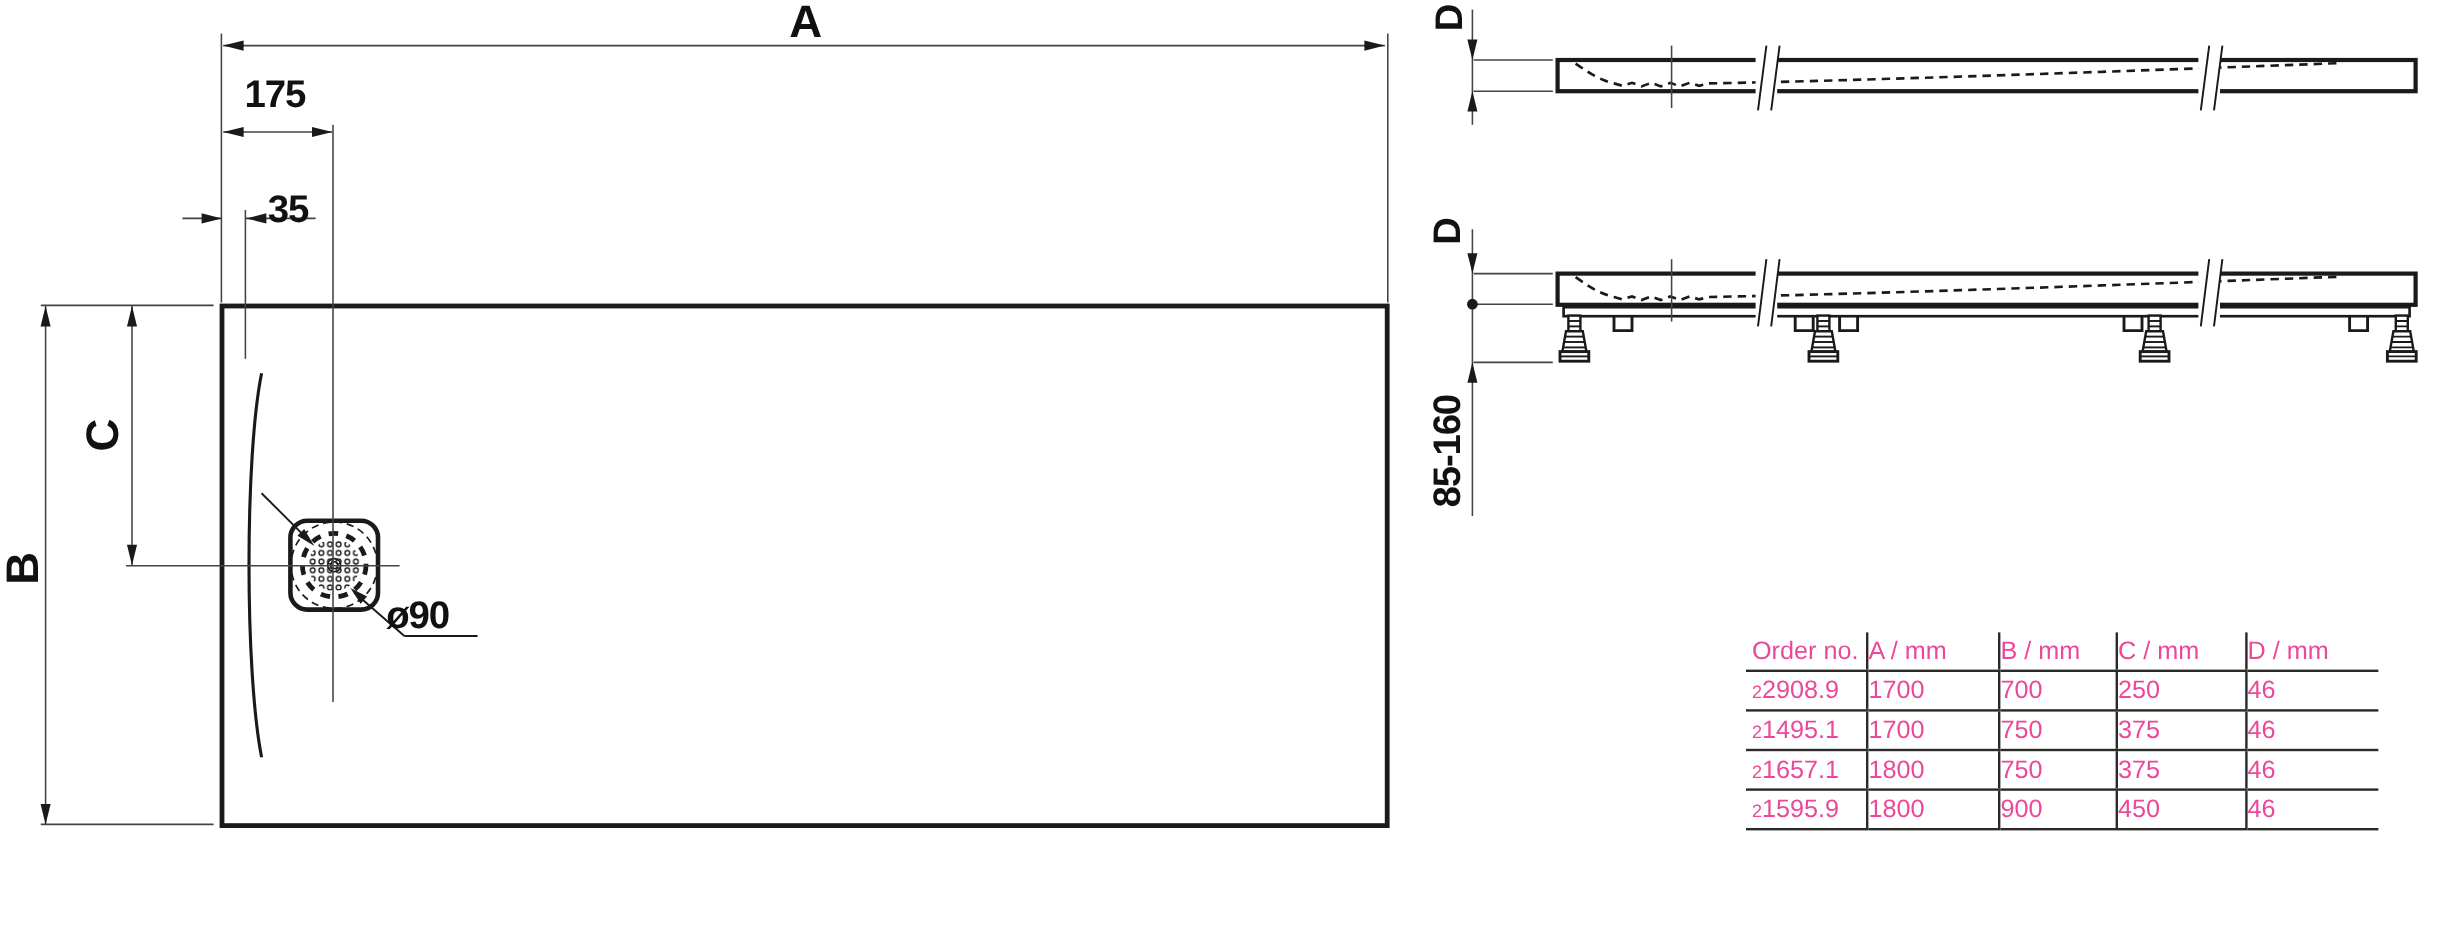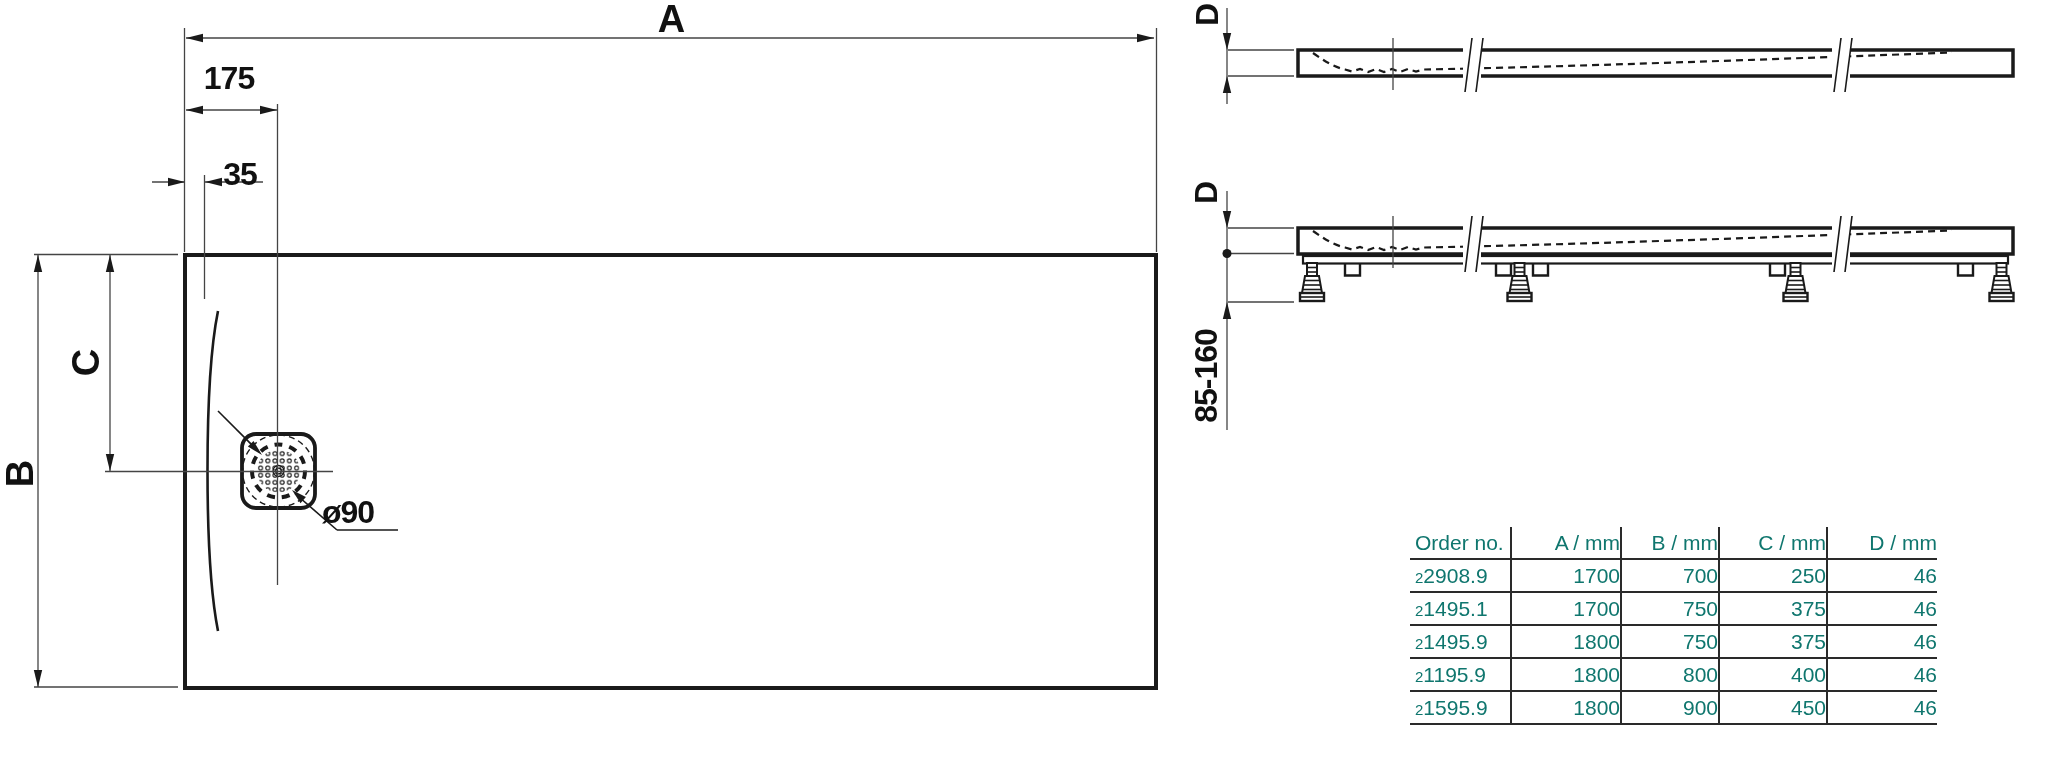--- a/index.html
+++ b/index.html
@@ -3,24 +3,24 @@
 <meta charset="utf-8">
 <style>
   html,body{margin:0;padding:0;background:#fff;}
   .stage{position:relative;width:2048px;height:771px;background:#fff;overflow:hidden;
          font-family:"Liberation Sans",sans-serif;color:#111;}
   .stage svg{position:absolute;left:0;top:0;}
   .dim-label{position:absolute;font-weight:bold;font-size:32px;line-height:1;
              letter-spacing:-1px;color:#111;transform:translate(-50%,-50%);white-space:nowrap;}
   .dim-label.big{font-size:38px;}
   .dim-label.rot{transform:translate(-50%,-50%) rotate(-90deg);}
-  .spec-table{position:absolute;left:1410px;top:527px;border-collapse:collapse;
-              font-size:21px;color:#0f766e;table-layout:fixed;}
+  .spec-table{position:absolute;left:1455px;top:527px;border-collapse:collapse;
+              font-size:21px;color:#ec4899;table-layout:fixed;}
   .spec-table th,.spec-table td{height:31px;padding:0;font-weight:normal;
-              border-bottom:2px solid #2a2a2a;text-align:right;vertical-align:middle;}
+              border-bottom:2px solid #2a2a2a;text-align:left;vertical-align:middle;}
   .spec-table th:not(:first-child),.spec-table td:not(:first-child){border-left:2px solid #2a2a2a;}
   .spec-table th:first-child,.spec-table td:first-child{text-align:left;padding-left:5px;}
   .ord-prefix{font-size:15px;}
   .c-order{width:101px}.c-a{width:110px}.c-b{width:98px}.c-c{width:108px}.c-d{width:110px}
 </style>
 </head>
 <body>
 
 <div class="stage">
 
@@ -201,31 +201,24 @@
       <td>46</td>
     </tr>
     <tr>
       <td><span class="ord-prefix">2</span><span>1495.1</span></td>
       <td>1700</td>
       <td>750</td>
       <td>375</td>
       <td>46</td>
     </tr>
     <tr>
-      <td><span class="ord-prefix">2</span><span>1495.9</span></td>
+      <td><span class="ord-prefix">2</span><span>1657.1</span></td>
       <td>1800</td>
       <td>750</td>
       <td>375</td>
-      <td>46</td>
-    </tr>
-    <tr>
-      <td><span class="ord-prefix">2</span><span>1195.9</span></td>
-      <td>1800</td>
-      <td>800</td>
-      <td>400</td>
       <td>46</td>
     </tr>
     <tr>
       <td><span class="ord-prefix">2</span><span>1595.9</span></td>
       <td>1800</td>
       <td>900</td>
       <td>450</td>
       <td>46</td>
     </tr>
   </tbody>

